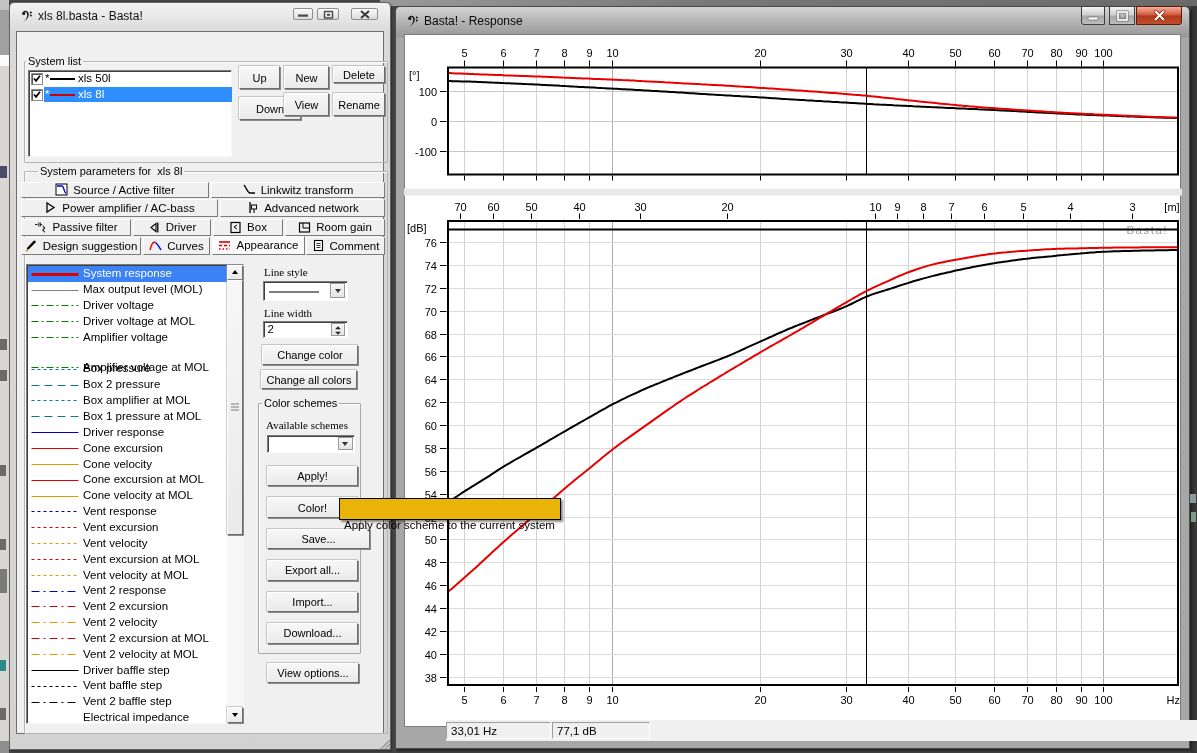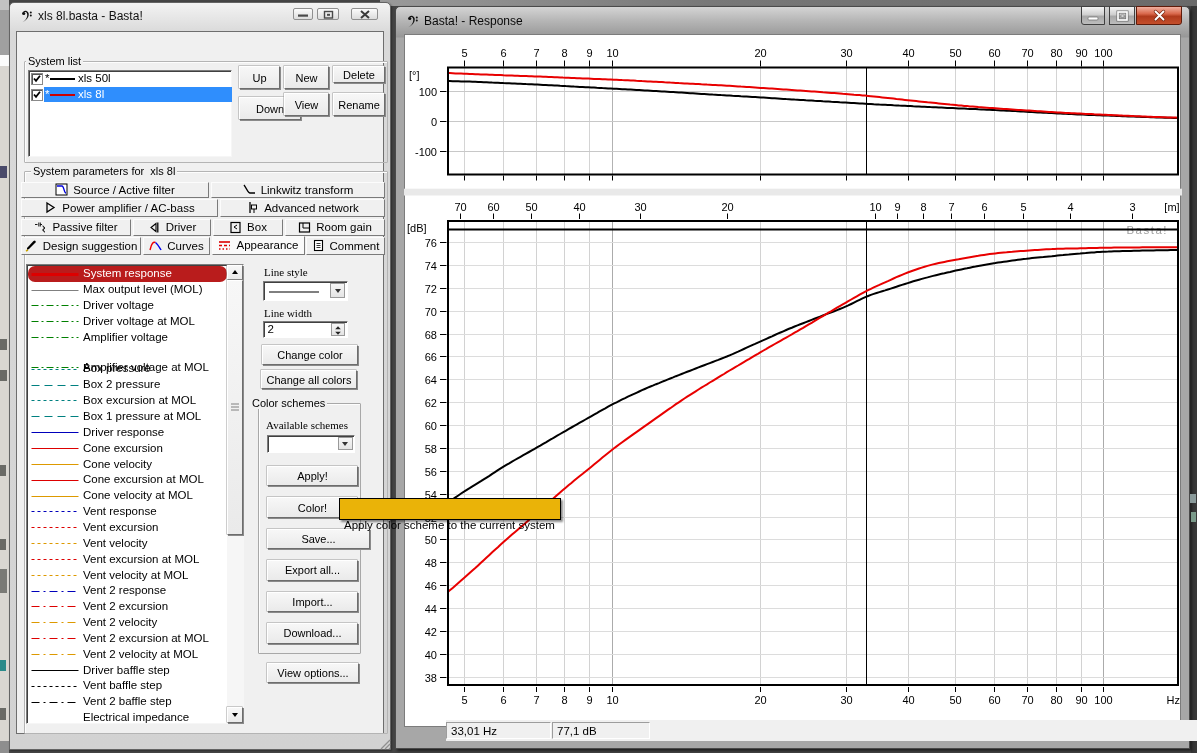--- a/index.html
+++ b/index.html
@@ -31,21 +31,21 @@
   border-top:1px solid #fff; border-left:1px solid #fff;
   border-right:1px solid #6d6d6d; border-bottom:1px solid #6d6d6d;
   box-shadow:1px 1px 0 #8a8a8a, -0.5px -0.5px 0 #9a9a9a;
   font-size:11px; color:#000; text-align:center; display:flex;
   align-items:center; justify-content:center; }
 .cap { position:absolute; top:5px; height:12px; border:1px solid #8f8f8f; border-radius:2px;
   background:linear-gradient(#fbfbfb,#dcdcdc); display:flex; align-items:center; justify-content:center; overflow:hidden; }
 .crow { position:absolute; left:1px; width:199px; height:15.85px; font-size:11.5px;
   color:#000; white-space:nowrap; }
 .crow span { position:absolute; left:55px; top:1px; }
-.crow.sel { background:#b91c1c; color:#fff;border-radius:7px; }
+.crow.sel { background:#3b82f6; color:#fff; }
 .tab { position:absolute; background:#f0f0f0; font-size:11.5px; color:#000;
   display:flex; align-items:center; justify-content:center;
   border-top:1px solid #fcfcfc; border-left:1px solid #fcfcfc;
   border-right:1px solid #7a7a7a; border-bottom:1px solid #7a7a7a; }
 .tab.sel { background:#fafafa; }
 .combo { position:absolute; background:#fff; border-top:1px solid #7b7b7b;
   border-left:1px solid #7b7b7b; border-bottom:1px solid #fff; border-right:1px solid #fff;
   box-shadow:inset 1px 1px 0 #404040; }
 .combobtn { position:absolute; right:1.5px; top:1.5px; bottom:1.5px; width:15px;
   background:linear-gradient(#f6f6f6,#e4e4e4); border:1px solid #999;
@@ -424,21 +424,21 @@
     </div>
   </div>
   <div class="btn" style="left:222px;top:34px;width:41px;height:23px">Up</div>
   <div class="btn" style="left:267px;top:34px;width:45px;height:23px">New</div>
   <div class="btn" style="left:316px;top:34px;width:52px;height:17px">Delete</div>
   <div class="btn" style="left:222px;top:65px;width:62px;height:23px">Down</div>
   <div class="btn" style="left:267px;top:61px;width:45px;height:23px">View</div>
   <div class="btn" style="left:316px;top:61px;width:52px;height:23px">Rename</div>
 
   <div class="gbox" style="left:7px;top:139px;width:364px;height:563px"></div>
-  <div class="glabel" style="left:14px;top:133px">System parameters for&nbsp; xls 8l</div>
+  <div class="glabel" style="left:21px;top:133px">System parameters for&nbsp; xls 8l</div>
  </div>
  <svg class="abs" style="left:369px;top:735px" width="12" height="12">
       <g stroke="#8f8f8f" stroke-width="1.3">
         <line x1="11" y1="2" x2="2" y2="11"></line>
         <line x1="11" y1="6" x2="6" y2="11"></line>
         <line x1="11" y1="10" x2="10" y2="11"></line>
       </g>
     </svg>
 </div>
 
@@ -578,21 +578,21 @@
       <div class="crow" style="top:112.8px">
         <svg width="48" height="9" style="position:absolute;left:3px;top:3.4px">
           <line x1="0.5" y1="4.5" x2="47.5" y2="4.5" stroke="#008080" stroke-width="1" stroke-dasharray="8,5"></line>
         </svg>
         <span>Box 2 pressure</span>
       </div>
       <div class="crow" style="top:128.6px">
         <svg width="48" height="9" style="position:absolute;left:3px;top:3.4px">
           <line x1="0.5" y1="4.5" x2="47.5" y2="4.5" stroke="#008080" stroke-width="1" stroke-dasharray="3,3"></line>
         </svg>
-        <span>Box excursion at MOL</span>
+        <span>Box amplifier at MOL</span>
       </div>
       <div class="crow" style="top:144.5px">
         <svg width="48" height="9" style="position:absolute;left:3px;top:3.4px">
           <line x1="0.5" y1="4.5" x2="47.5" y2="4.5" stroke="#008080" stroke-width="1" stroke-dasharray="8,5"></line>
         </svg>
         <span>Box 1 pressure at MOL</span>
       </div>
       <div class="crow" style="top:160.3px">
         <svg width="48" height="9" style="position:absolute;left:3px;top:3.4px">
           <line x1="0.5" y1="4.5" x2="47.5" y2="4.5" stroke="#0000bb" stroke-width="1"></line>
@@ -739,21 +739,21 @@
   <div class="combobtn" style="width:14px;display:block">
     <svg width="12" height="13" style="display:block;margin:0 auto">
         <path d="M6,2.2 L8.8,5.2 L3.2,5.2 Z" fill="#222"></path>
         <path d="M6,10.8 L3.2,7.8 L8.8,7.8 Z" fill="#222"></path>
       </svg>
   </div>
 </div>
 <div class="abs btn" style="left:262px;top:345px;width:96px;height:20px">Change color</div>
 <div class="abs btn" style="left:261px;top:370px;width:96px;height:19px">Change all colors</div>
 <div class="abs gbox" style="left:258px;top:402.5px;width:102.5px;height:251px;border-color:#a8a8a8"></div>
-<div class="abs glabel" style="left:250px;top:397px">Color schemes</div>
+<div class="abs glabel" style="left:262px;top:397px">Color schemes</div>
 <div class="abs lbl" style="left:266px;top:419px">Available schemes</div>
 <div class="abs combo" style="left:267px;top:434.8px;width:88px;height:18px">
     <div class="combobtn">
       <div class="arr"></div>
     </div>
   </div>
 <div class="abs btn" style="left:267px;top:466px;width:91px;height:20px">Apply!</div>
 <div class="abs btn" style="left:267px;top:497px;width:91px;height:21px">Color!</div>
 <div class="abs btn" style="left:267px;top:529px;width:103px;height:20px">Save...</div>
 <div class="abs btn" style="left:267px;top:560px;width:91px;height:20.5px">Export all...</div>

